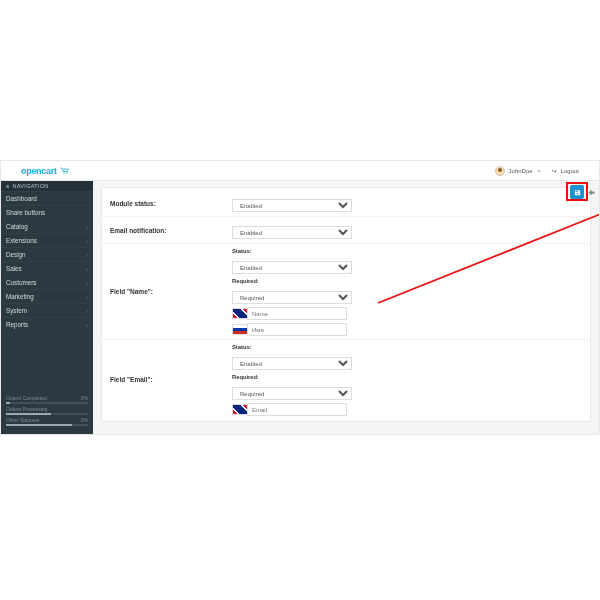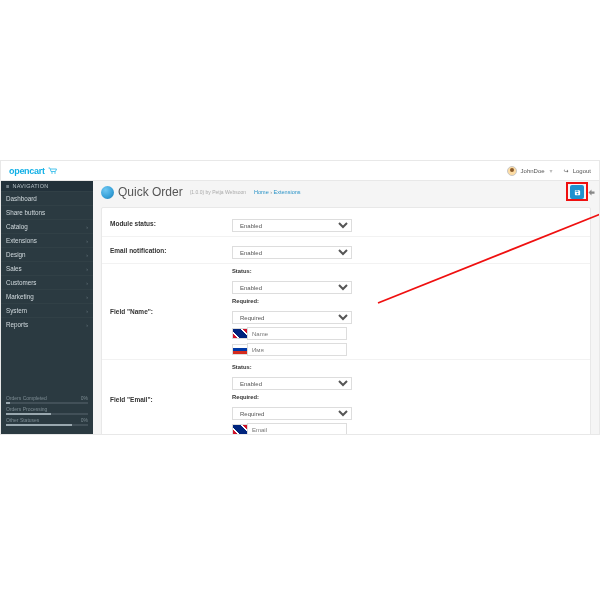--- a/index.html
+++ b/index.html
@@ -1,19 +1,19 @@
 <!DOCTYPE html>
 <html><head>
 <meta charset="utf-8">
 <style>
   * { box-sizing: border-box; margin: 0; padding: 0; }
   body { font-family: -apple-system, Helvetica, Arial, sans-serif; background: #fff; width: 600px; height: 600px; overflow: hidden; }
   .stage { width: 600px; height: 600px; position: relative; background: #fff; }
   .app { position: absolute; left: 0; top: 160px; right: 0; bottom: 165px; border: 1px solid #e8e8e8; background: #fff; display: flex; flex-direction: column; }
-  .topbar { height: 20px; display: flex; align-items: center; border-bottom: 1px solid #e8e8e8; padding: 0 8px; }
+  .topbar { height: 20px; display: flex; align-items: center; border-bottom: 1px solid #e8e8e8; padding: 0 20px; }
   .brand { color: #12b0e6; font-weight: 700; font-size: 9px; letter-spacing: -0.3px; display: flex; align-items: center; gap: 1px; }
   .brand svg { margin-left: 2px; }
   .tb-right { margin-left: auto; display: flex; align-items: center; gap: 4px; font-size: 6px; color: #555; }
   .avatar { width: 10px; height: 10px; border-radius: 50%; background: #fddca4; border: 1px solid #c8c8c8; position: relative; overflow: hidden; }
   .avatar::after { content: ""; position: absolute; top: 1px; left: 2px; width: 4px; height: 4px; border-radius: 50%; background: #8a5a2b; }
   .logout { color: #555; }
   .main { flex: 1; display: flex; min-height: 0; }
   .sidebar { width: 92px; background: #2b3a41; color: #d3dbdf; display: flex; flex-direction: column; font-size: 6.3px; }
   .sbhead { background: #22313a; padding: 2px 5px; font-size: 5.5px; letter-spacing: 0.3px; color: #b7c2c8; display: flex; align-items: center; gap: 3px; }
   .sbitem { padding: 3px 5px; border-top: 1px solid rgba(255,255,255,0.03); display: flex; align-items: center; justify-content: space-between; cursor: pointer; }
@@ -145,30 +145,20 @@
                 <span>0%</span>
               </div>
               <div class="statbar">
                 <span style="width:80%"></span>
               </div>
             </div>
       </div>
     </div>
 
     <div class="content">
-      <div class="chead">
-        <div class="ico"></div>
-        <h1>Quick Order</h1>
-        <span class="meta">(1.0.0) by Petja Websoon</span>
-        <span class="bc">
-          <a>Home</a>
-          <span> › </span>
-          <a>Extensions</a>
-        </span>
-      </div>
 
       <div class="save-wrap">
         <div class="save">
           <svg viewBox="0 0 24 24">
                 <path d="M17 3H5c-1.1 0-2 .9-2 2v14c0 1.1.9 2 2 2h14c1.1 0 2-.9 2-2V7l-4-4zm-5 16c-1.66 0-3-1.34-3-3s1.34-3 3-3 3 1.34 3 3-1.34 3-3 3zm3-10H5V5h10v4z"></path>
               </svg>
         </div>
       </div>
       <div class="cancel">
             <svg width="9" height="9" viewBox="0 0 24 24">

